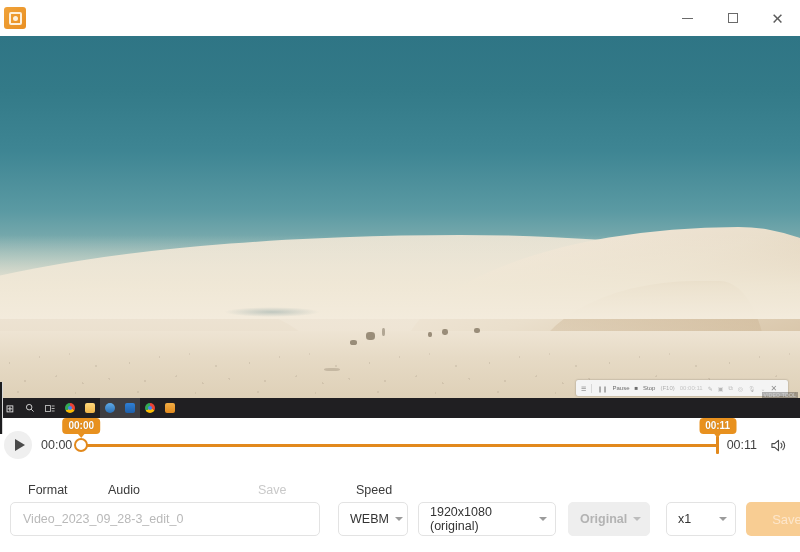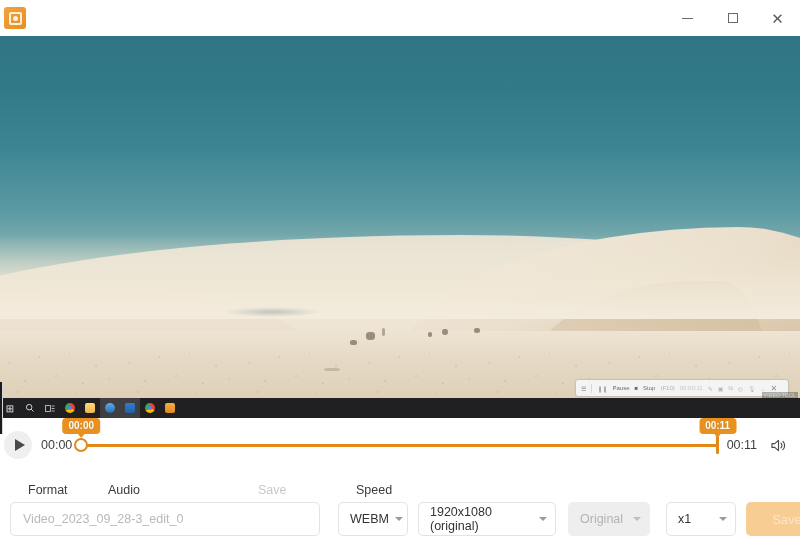--- a/index.html
+++ b/index.html
@@ -281,21 +281,21 @@
   .select {
     width: 100%; height: 34px;
     border: 1px solid #e3e3e3; border-radius: 5px;
     background: #fff;
     display:flex; align-items:center; justify-content: space-between;
     padding: 0 8px 0 11px;
     font-size: 12.5px; color: #333;
     cursor: pointer; user-select:none;
   }
   .select.disabled {
-    background: #eeeeee; border-color:#eeeeee; color:#b3b3b3; cursor:default;
+    background: #eeeeee; border-color:#eeeeee; color:#b3b3b3; cursor:default;font-weight:bold;
   }
   .caret {
     width:0;height:0;
     border-left: 4px solid transparent;
     border-right: 4px solid transparent;
     border-top: 4px solid #9b9b9b;
     margin-left: 6px; flex: 0 0 auto;
   }
   .select.disabled .caret { border-top-color:#bdbdbd; }
   .save-btn {

